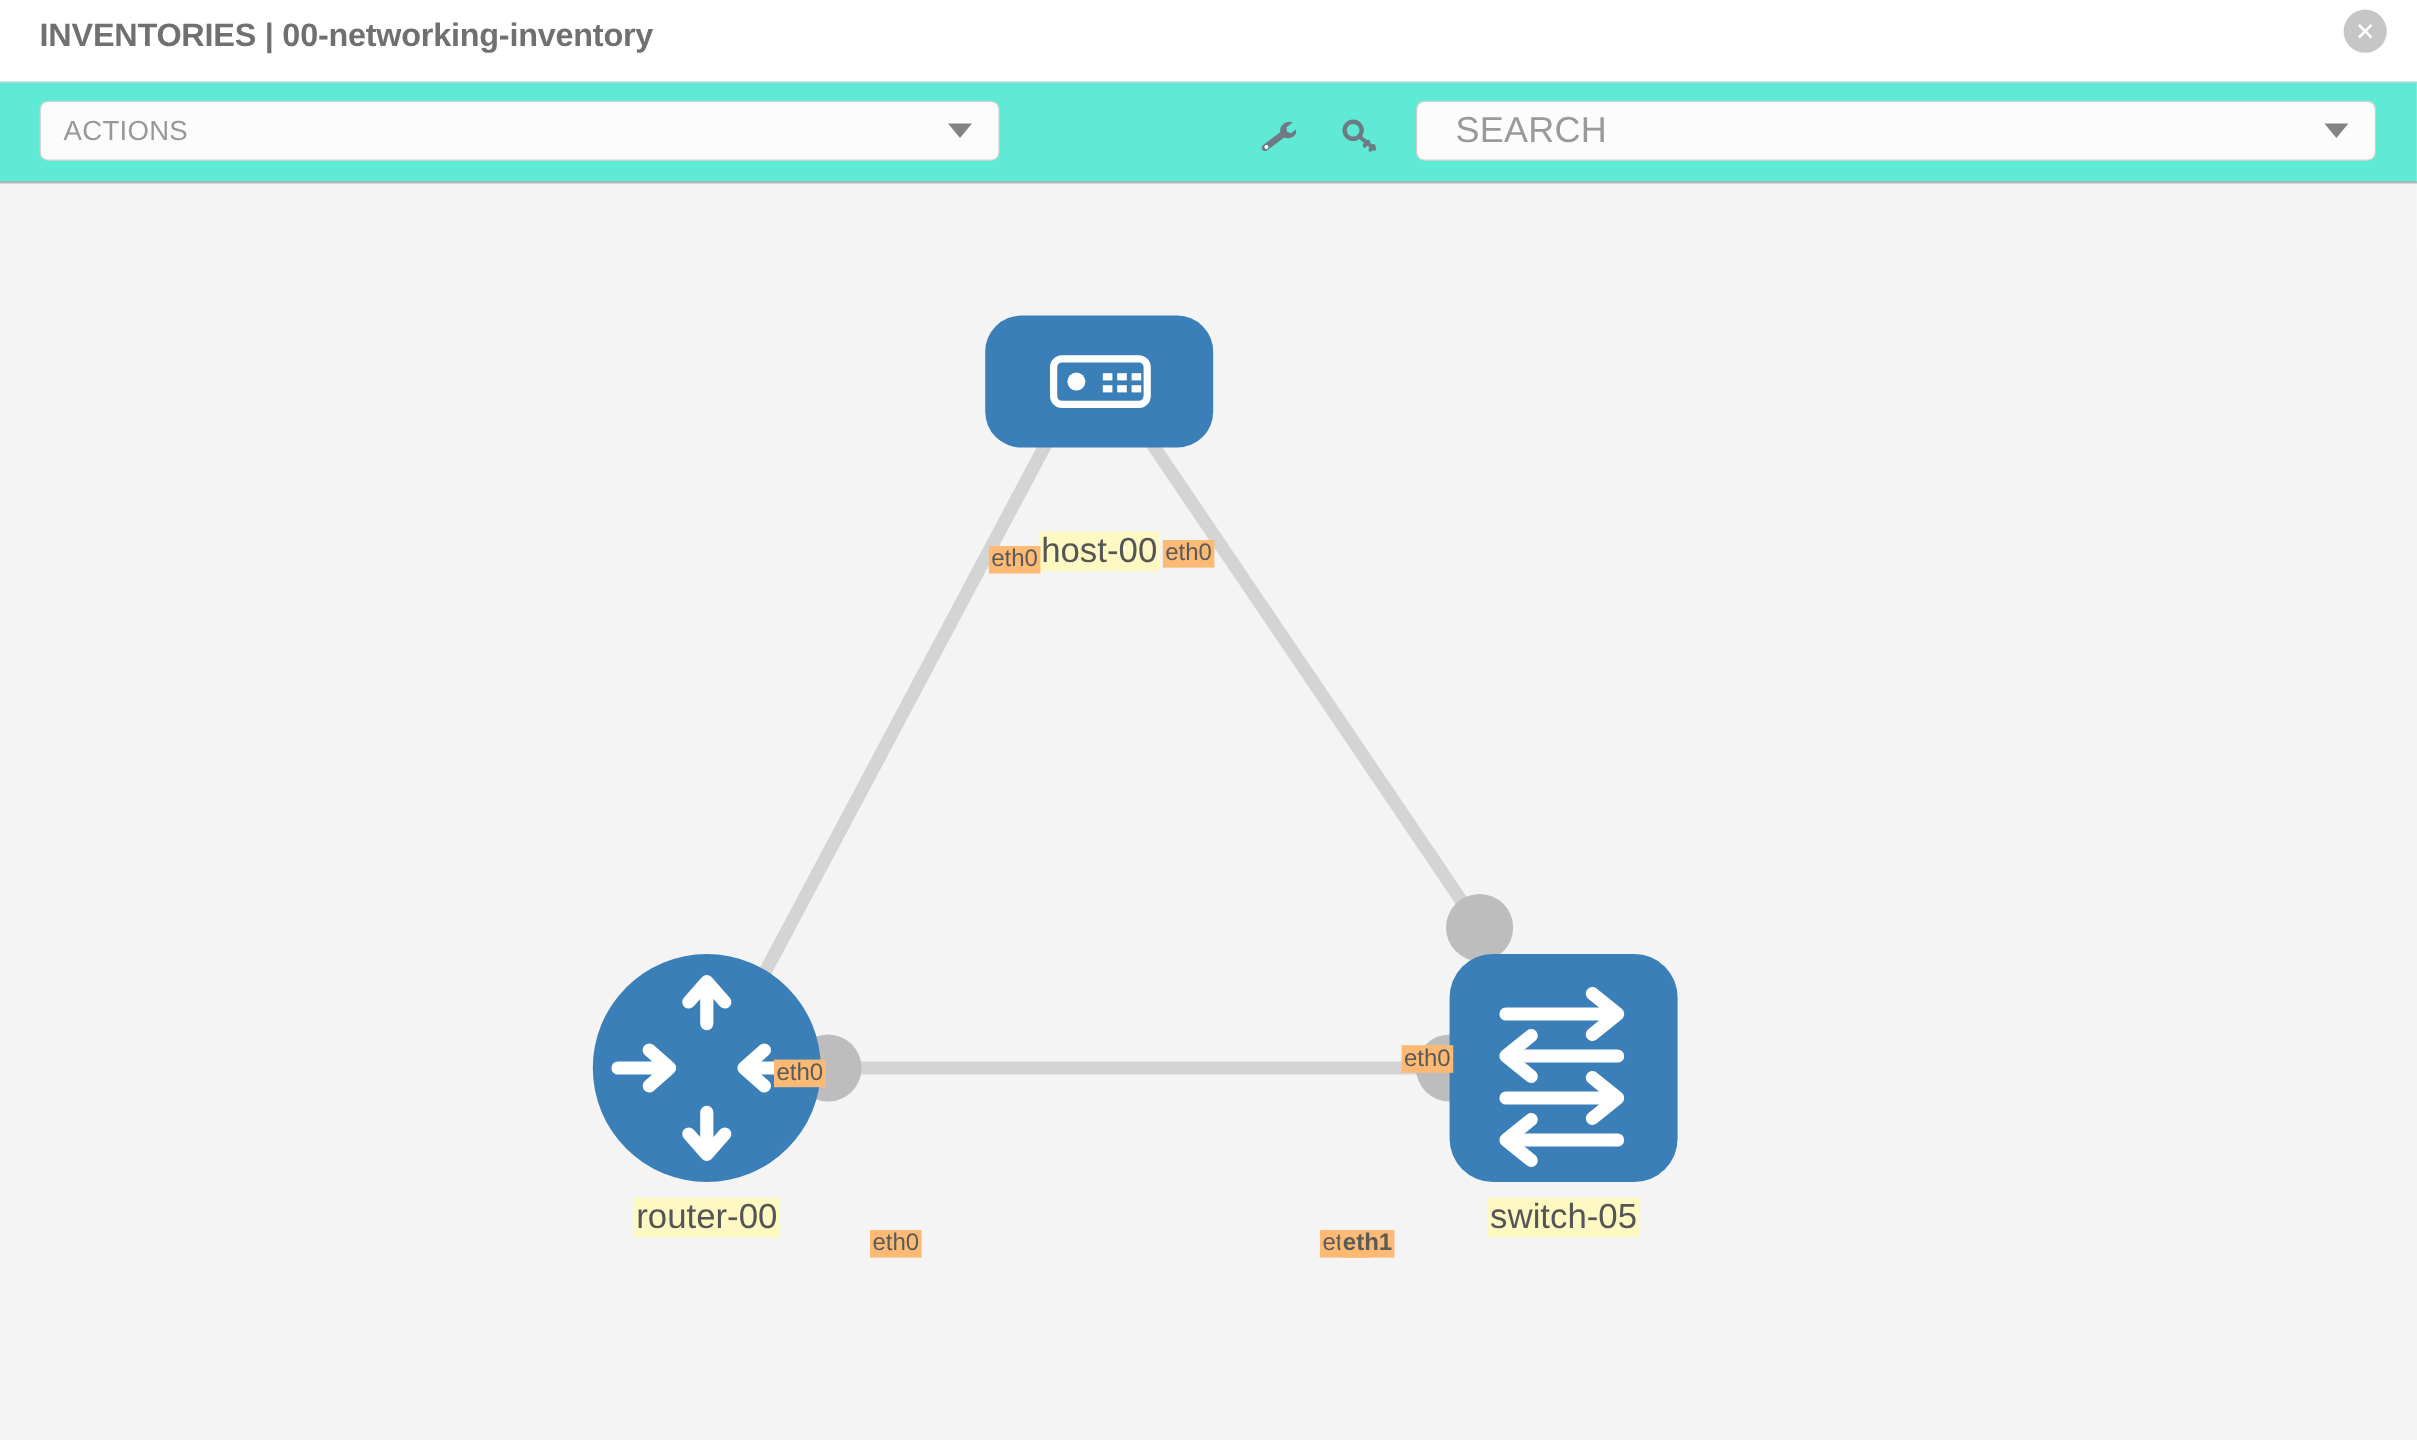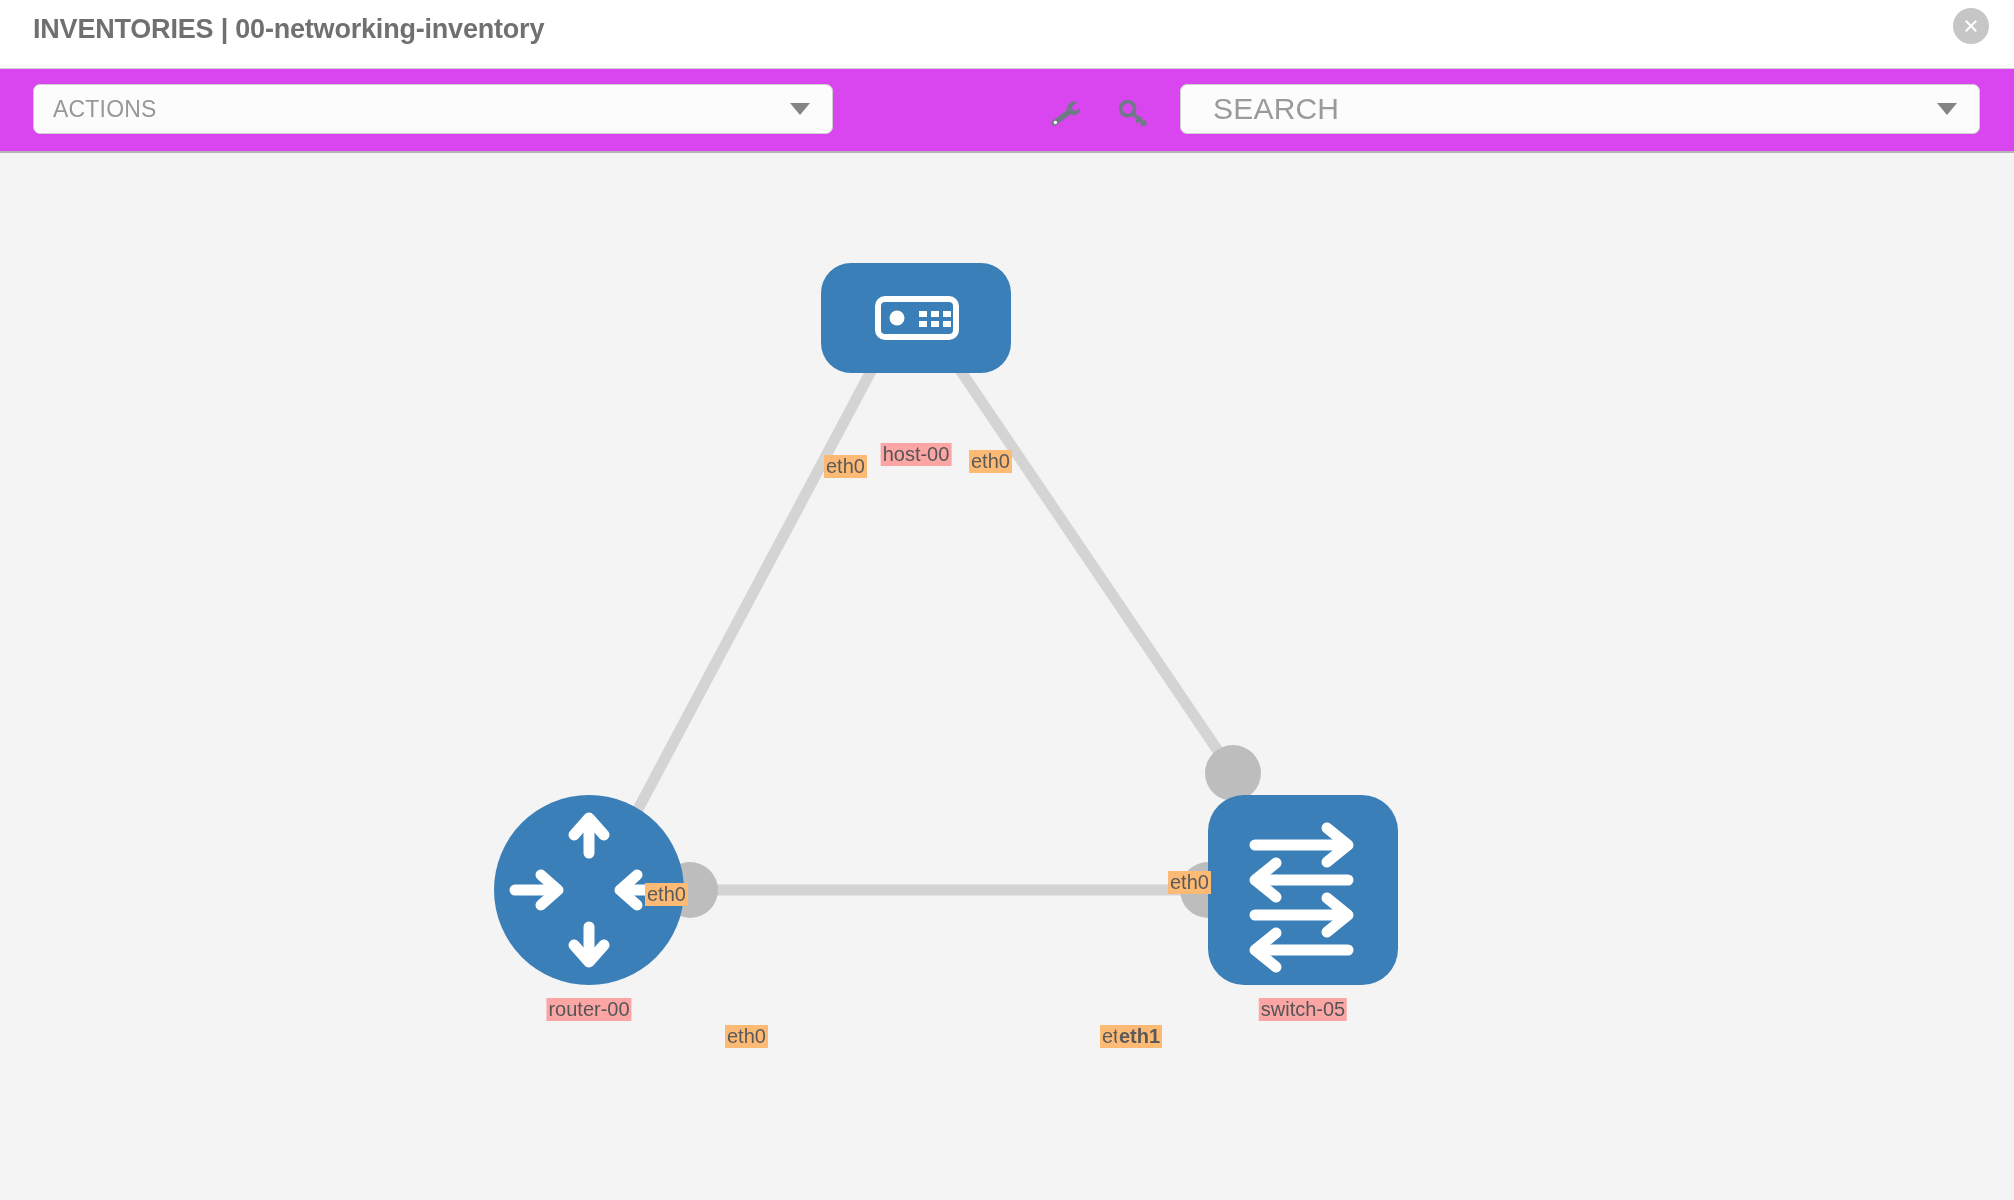--- a/index.html
+++ b/index.html
@@ -41,21 +41,21 @@
     align-items: center;
     justify-content: center;
   }
   .close-btn svg { display: block; }
 
   
   .toolbar {
     position: absolute;
     left: 0; top: 68px;
     width: 2014px; height: 85px;
-    background: #d946ef;
+    background: #5eead4;
     border-top: 1px solid #d2d2d2;
     border-bottom: 2px solid #b4b4b4;
   }
   .actions-select {
     position: absolute;
     left: 33px; top: 15px;
     width: 800px; height: 50px;
     background: #fcfcfc;
     border: 1px solid #d0d0d0;
     border-radius: 7px;
@@ -117,23 +117,23 @@
   }
   .topology-svg {
     position: absolute;
     left: 0; top: 0;
     width: 2014px; height: 1047px;
   }
 
   
   .node-label {
     position: absolute;
-    font-size: 20px;
+    font-size: 29px;
     color: #555555;
-    background: #fca5a5;
+    background: #fef9c3;
     white-space: nowrap;
     padding: 0 2px;
     transform: translateX(-50%);
   }
   .iface-label {
     position: absolute;
     font-size: 20px;
     color: #5a5a5a;
     background: #fdba74;
     white-space: nowrap;

